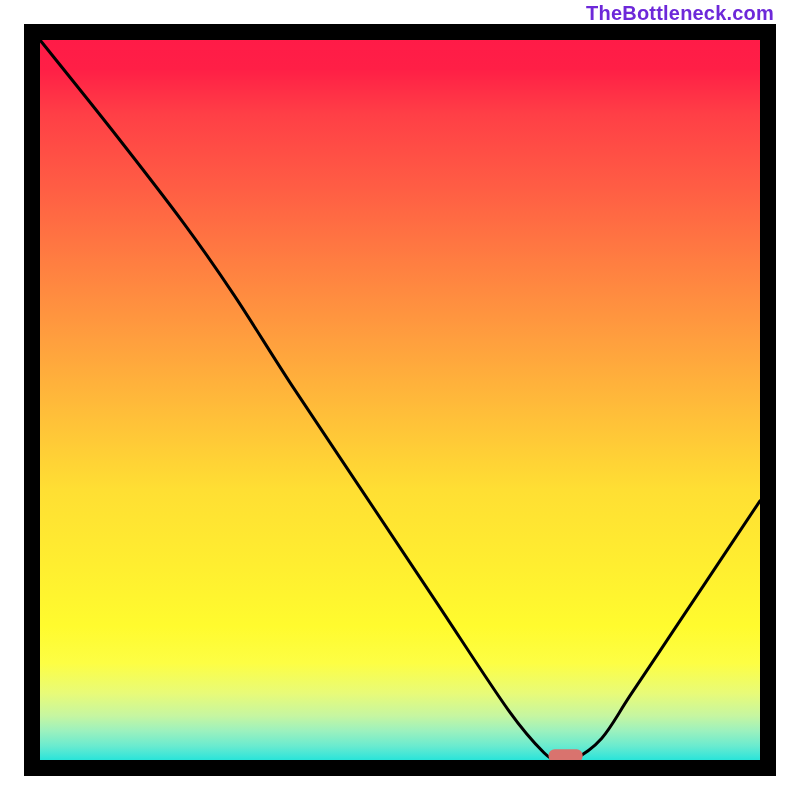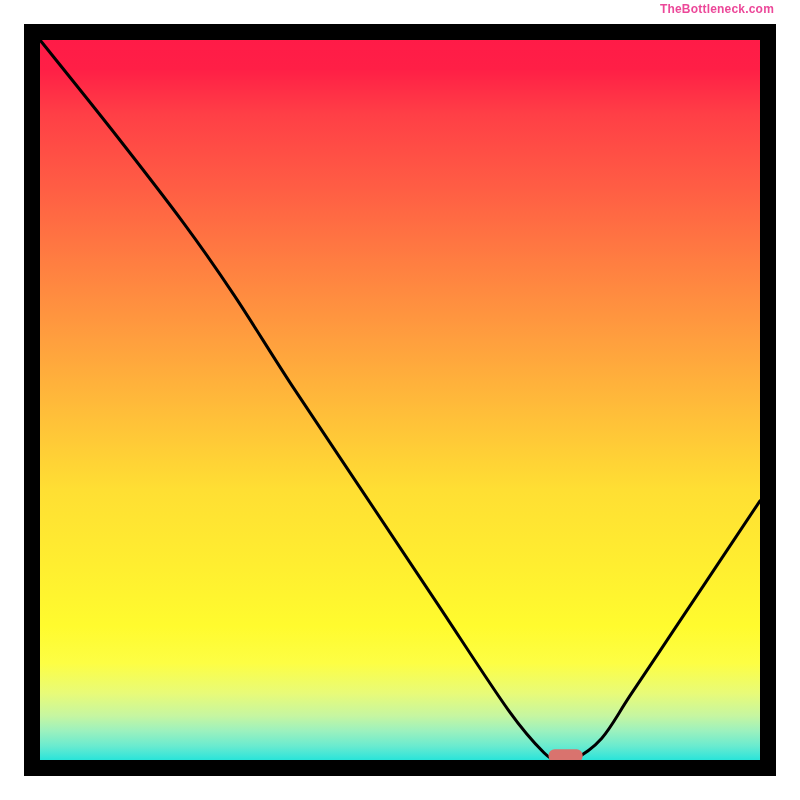--- a/index.html
+++ b/index.html
@@ -48,23 +48,23 @@
     height: 752px;
     box-sizing: border-box;
     border: 16px solid #000000;
     pointer-events: none;
   }
   .watermark {
     position: absolute;
     top: 2px;
     right: 26px;
     font-family: Arial, Helvetica, sans-serif;
-    font-size: 12px;
+    font-size: 20px;
     font-weight: 600;
-    color: #ec4899;
+    color: #6d28d9;
     letter-spacing: 0.2px;
   }
   .curve-svg {
     position: absolute;
     left: 24px;
     top: 24px;
     width: 752px;
     height: 752px;
     pointer-events: none;
   }

